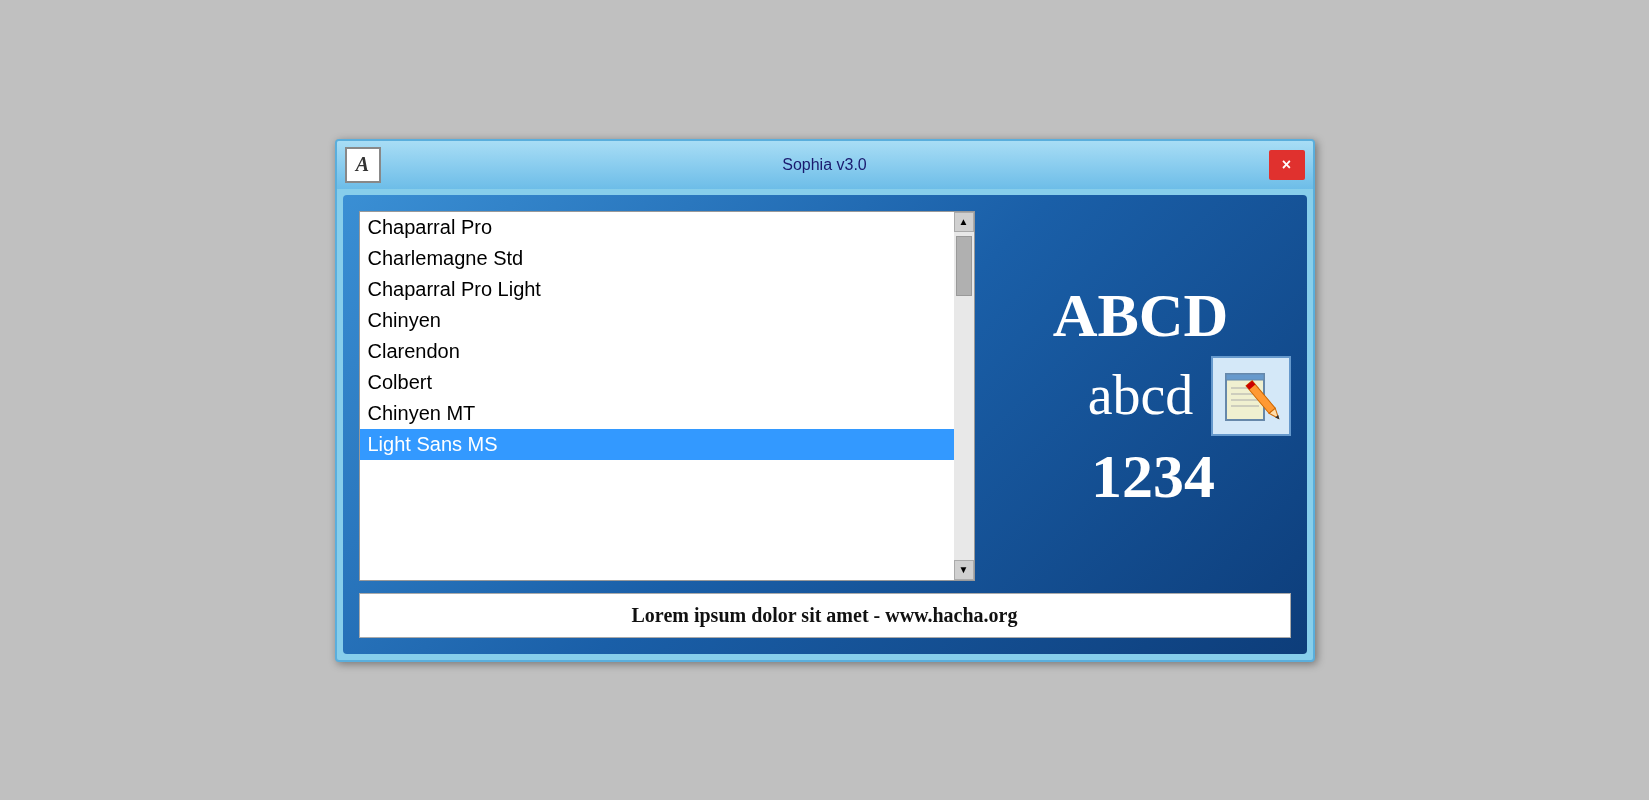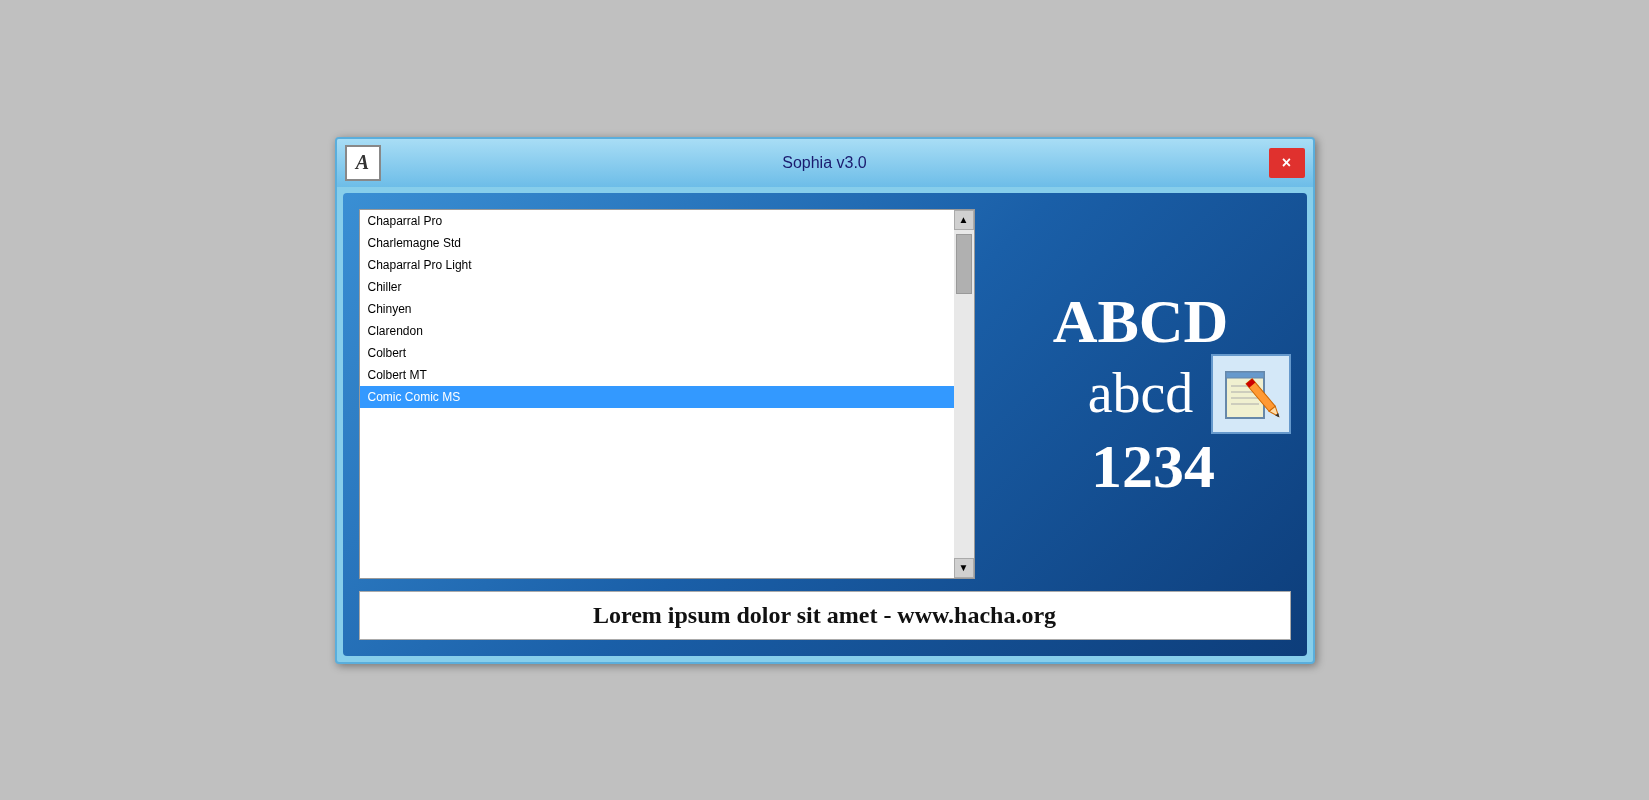--- a/index.html
+++ b/index.html
@@ -154,21 +154,21 @@
     .scroll-thumb {
       width: 16px;
       height: 60px;
       background: #b0b0b0;
       margin: 0 auto;
       border: 1px solid #999;
     }
 
     .font-item {
       padding: 4px 8px;
-      font-size: 12px;
+      font-size: 20px;
       cursor: pointer;
       white-space: nowrap;
     }
 
     .font-item.selected {
       background: #3399ff;
       color: white;
     }
 
     .preview-area {
@@ -225,31 +225,31 @@
     .bottom-bar {
       background: white;
       border: 1px solid #aaa;
       padding: 10px 16px;
       display: flex;
       align-items: center;
       justify-content: center;
     }
 
     .bottom-text {
-      font-size: 24px;
+      font-size: 20px;
       font-family: 'Comic Sans MS', cursive;
       font-weight: bold;
       color: #111;
     }
 
     .preview-texts {
       display: flex;
       flex-direction: column;
       align-items: center;
-      gap: 8px;
+      gap: 16px;
     }
   </style>
 </head>
 <body>
 
 <div class="window">
   <div class="title-bar">
     <div class="title-bar-left">
       <div class="app-icon">
         <span>A</span>
@@ -264,26 +264,25 @@
   <div class="content-area">
     <div class="main-row">
 
       <div class="font-list-container">
         <div class="font-listbox">
           <div class="font-list-inner">
 
           <div class="font-item">Chaparral Pro</div>
               <div class="font-item">Charlemagne Std</div>
               <div class="font-item">Chaparral Pro Light</div>
-              <div class="font-item">Chiller</div>
               <div class="font-item">Chinyen</div>
               <div class="font-item">Clarendon</div>
               <div class="font-item">Colbert</div>
-              <div class="font-item">Colbert MT</div>
-              <div class="font-item selected">Comic Comic MS</div>
+              <div class="font-item">Chinyen MT</div>
+              <div class="font-item selected">Light Sans MS</div>
             </div>
           <div class="scrollbar-track">
             <div class="scroll-arrow">▲</div>
             <div class="scroll-thumb-area">
               <div class="scroll-thumb"></div>
             </div>
             <div class="scroll-arrow">▼</div>
           </div>
         </div>
       </div>

